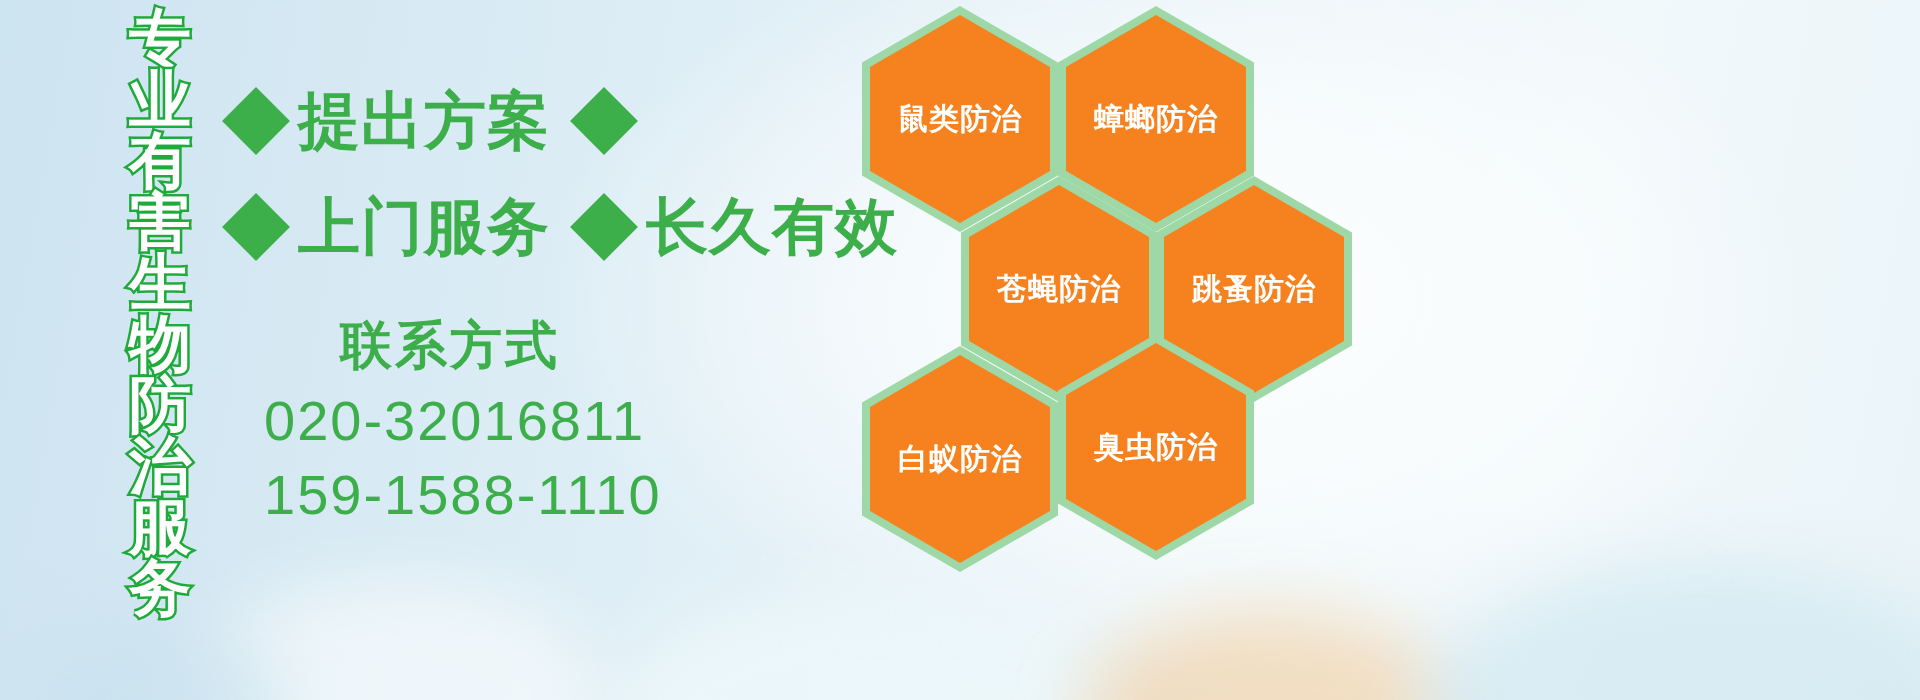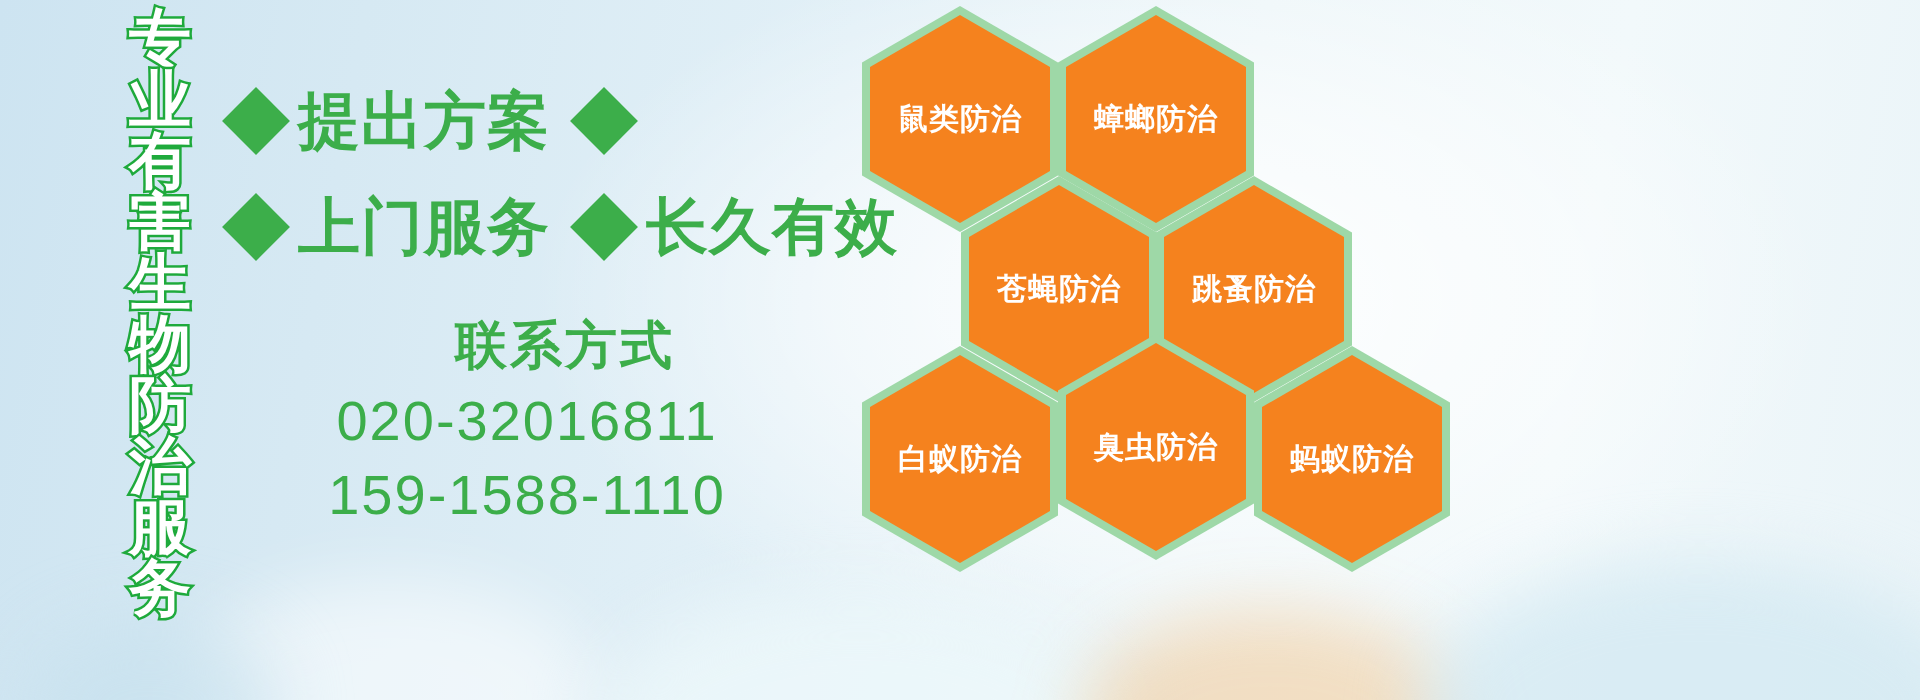--- a/index.html
+++ b/index.html
@@ -71,21 +71,20 @@
     letter-spacing:1px;
     line-height:1;
   }
   .bullet-gap { width:30px; flex:0 0 auto; }
 
   
   #contact-block {
     position:absolute;
     left:230px; top:316px;
     width:560px;
-    text-align:center;
     z-index:5;
   }
   #contact-heading {
     font-size:52px;
     font-weight:bold;
     color:#3cae4a;
     letter-spacing:3px;
     line-height:1.15;
     margin-bottom:8px;
     padding-left:110px;
@@ -231,20 +230,15 @@
         <span class="hex-label">白蚁防治</span>
       </div>
     </div>
 
     <div class="hex r3c2">
       <div class="hex-inner">
         <span class="hex-label">臭虫防治</span>
       </div>
     </div>
 
-    <div class="hex r3c3">
-      <div class="hex-inner">
-        <span class="hex-label">蚂蚁防治</span>
-      </div>
-    </div>
 
   </div>
 </div>
 
 </body></html>

